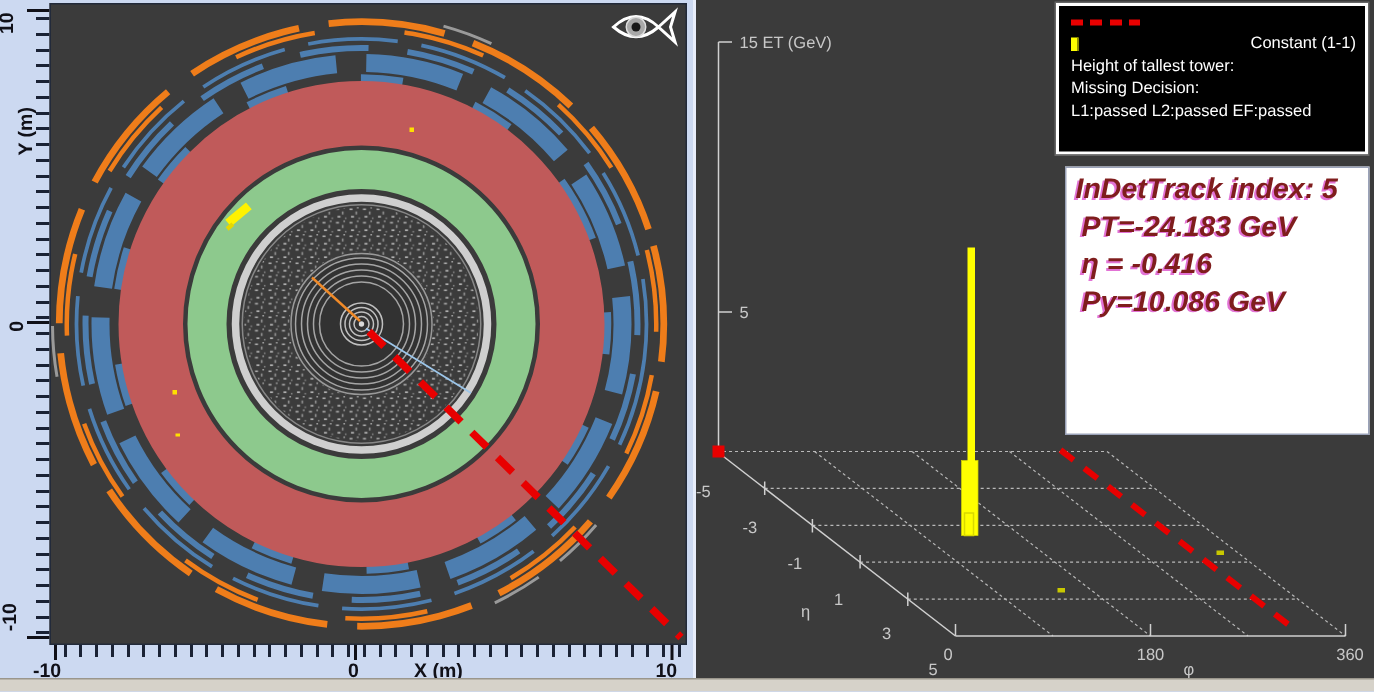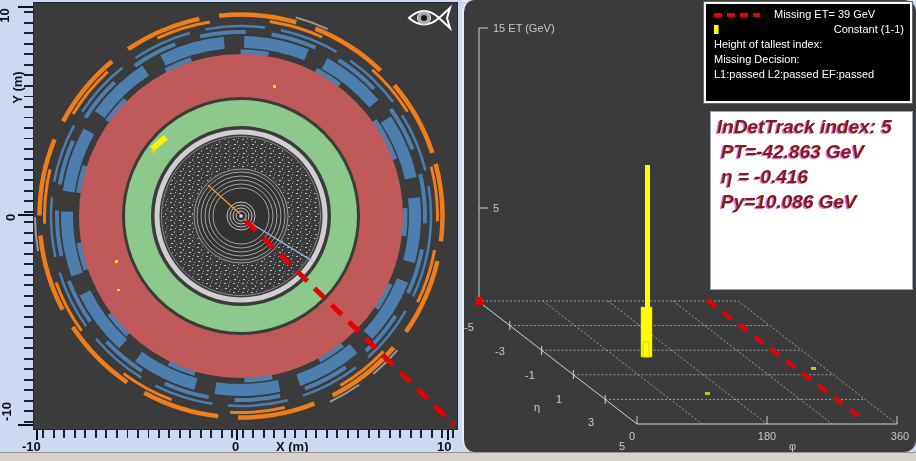--- a/index.html
+++ b/index.html
@@ -14,21 +14,21 @@
   #yx-plot{left:33px;top:2px;width:423px;height:426px;background:#3b3b3b;border:1px solid #222a3a;box-sizing:content-box;}
   .vlab{position:absolute;color:#101018;font-size:13px;font-weight:bold;transform:rotate(-90deg);white-space:nowrap;}
   .hlab{position:absolute;color:#101018;font-size:13px;font-weight:bold;white-space:nowrap;}
   #ytick-strip{left:24px;top:3px;width:9px;height:425px;
     background:repeating-linear-gradient(to bottom,transparent 0 8.5px,#1a2235 8.5px 10.5px);}
   #xtick-strip{left:34px;top:429px;width:423px;height:9px;
     background:repeating-linear-gradient(to right,transparent 0 8.5px,#1a2235 8.5px 10.5px);}
   .majtick-y{position:absolute;left:18px;width:15px;height:2px;background:#101018;}
   .majtick-x{position:absolute;top:429px;width:2px;height:11px;background:#101018;}
   
-  #right-panel{left:462px;top:0;width:454px;height:452px;background:#3b3b3b;border-left:2px solid #e8eefb;box-sizing:border-box;border-radius:12px;}
+  #right-panel{left:462px;top:0;width:454px;height:452px;background:#3b3b3b;border-left:2px solid #e8eefb;box-sizing:border-box;}
   #lego-svg{position:absolute;left:0;top:0;}
   
   #legend-box{left:704px;top:2px;width:208px;height:101px;background:#000;
     border:2px solid #fff;outline:1px solid #666;box-sizing:border-box;
     color:#fff;font-size:11px;line-height:15px;padding:3px 6px 0 8px;}
   .leg-row{display:flex;align-items:center;height:15px;}
   .dash-sample{width:46px;height:4px;margin-right:14px;
     background:repeating-linear-gradient(to right,#e80000 0 8px,transparent 8px 13px);}
   .const-sample{width:4px;height:9px;background:#ffff00;border-right:1px solid #909000;margin-right:2px;}
   .leg-center{flex:1;text-align:left;}
@@ -205,31 +205,30 @@
     <g fill="#c8c800">
       <rect x="349" y="367" width="5" height="3"></rect>
       <rect x="243" y="392" width="5" height="3"></rect>
     </g>
   </svg>
 </div>
 
 <div id="legend-box" class="abs">
   <div class="leg-row">
     <span class="dash-sample"></span>
-    <span class="leg-center">Missing ET= 39 GeV</span>
   </div>
   <div class="leg-row">
     <span class="const-sample"></span>
     <span class="leg-right">Constant (1-1)</span>
   </div>
-  <div class="leg-row">Height of tallest index:</div>
+  <div class="leg-row">Height of tallest tower:</div>
   <div class="leg-row">Missing Decision:</div>
   <div class="leg-row">L1:passed L2:passed EF:passed</div>
 </div>
 
 <div id="track-info" class="abs">
   <div>InDetTrack index: 5</div>
-  <div class="ti-line">PT=-42.863 GeV</div>
+  <div class="ti-line">PT=-24.183 GeV</div>
   <div class="ti-line">η = -0.416</div>
   <div class="ti-line">Py=10.086 GeV</div>
 </div>
 
 <div id="bottom-bar" class="abs"></div>
 
 </body></html>

